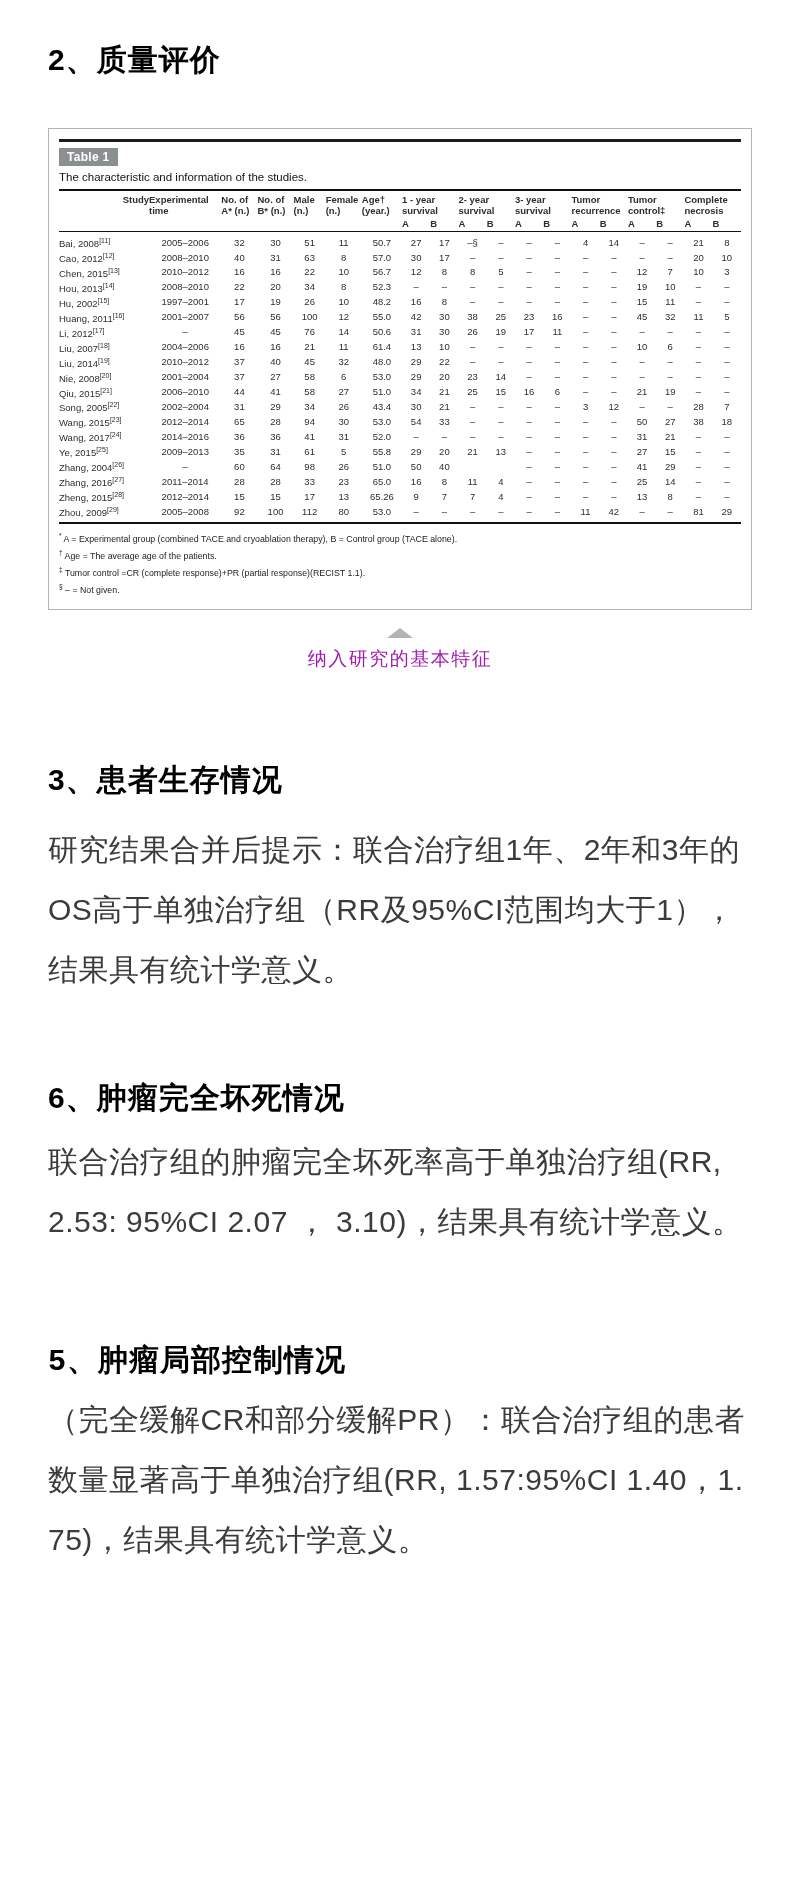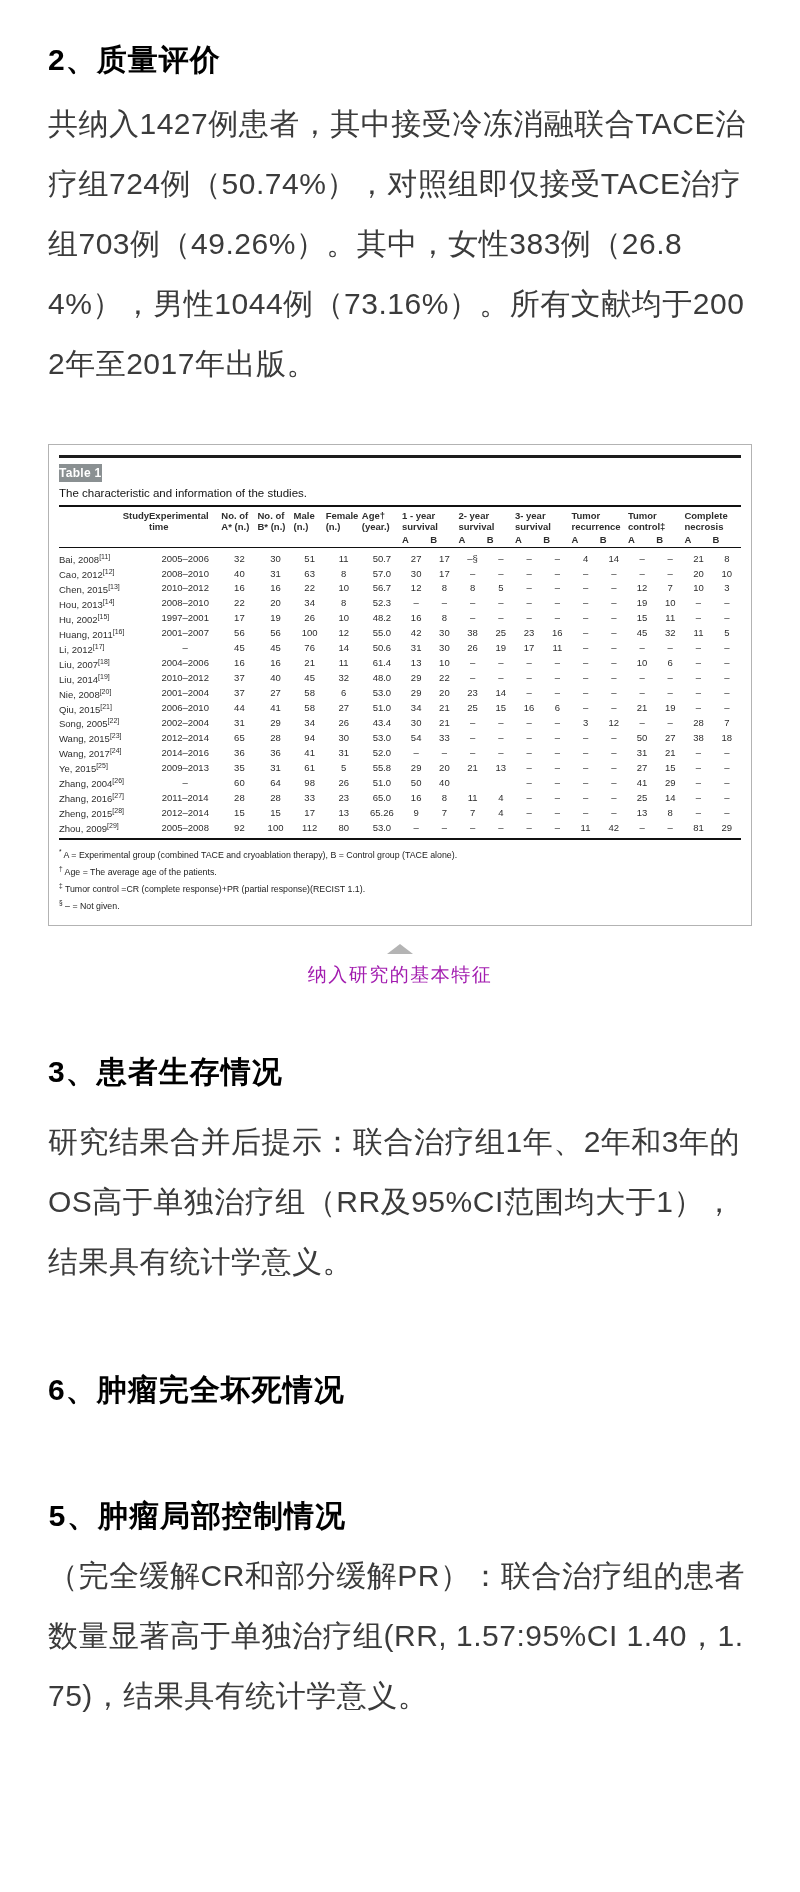--- a/index.html
+++ b/index.html
@@ -11,36 +11,36 @@
   .page { padding:42px 48px 20px 48px; }
 
   .sec-h {
     font-size:30px; font-weight:700; color:#000000;
     letter-spacing:1px; margin:0 0 16px 0; line-height:36px;
   }
   .body-text {
     font-size:30px; line-height:60px; color:#3b3b3b;
     letter-spacing:0.5px; margin:0; word-break:break-all;
   }
-  .sec3 .sec-h { margin-top:66px; margin-bottom:22px; }
+  .sec3 .sec-h { margin-top:90px; margin-bottom:22px; }
   .sec4 .sec-h { margin-top:80px;  margin-bottom:16px; }
   .sec5 .sec-h { margin-top:92px;  margin-bottom:10px;font-family:Liberation Mono, monospace; }
 
   
   .figure { margin:50px 0 0 0; }
   .fig-box {
     border:1px solid #b3b3b3;
     padding:10px 10px 12px 10px;
     background:#ffffff;
   }
   .t1-toprule { border-top:3px solid #1c1c1c; margin-bottom:5px; }
   .t1-badge {
     display:inline-block; background:#8a9092; color:#ffffff;
     font-weight:700; font-size:12px; line-height:14px;
-    padding:2px 0; letter-spacing:0.3px;
+    padding:2px 8px; letter-spacing:0.3px;
   }
   .t1-title {
     font-weight:400; font-size:11.5px; color:#141414;
     margin:5px 0 6px 0;
   }
   table.t1 {
     width:100%; border-collapse:collapse; table-layout:fixed;
     font-size:9.5px; color:#2e2e2e;
   }
   table.t1 th {
@@ -74,21 +74,20 @@
     letter-spacing:1.5px; line-height:26px;
   }
 </style>
 </head>
 <body>
 
 <div class="page">
 
   <section class="sec2">
     <h2 class="sec-h">2、质量评价</h2>
-    <p class="body-text">共纳入1427例患者，其中接受冷冻消融联合TACE治疗组724例（50.74%），对照组即仅接受TACE治疗组703例（49.26%）。其中，女性383例（26.84%），男性1044例（73.16%）。所有文献均于2002年至2017年出版。</p>
   </section>
 
   <figure class="figure" style="margin-left:0;margin-right:0;">
     <div class="fig-box">
       <div class="t1-toprule"></div>
       <span class="t1-badge">Table 1</span>
       <div class="t1-title">The characteristic and information of the studies.</div>
       <table class="t1">
         <colgroup>
             <col style="width: 13.2%;">
@@ -567,20 +566,21 @@
     <figcaption class="fig-caption">纳入研究的基本特征</figcaption>
   </figure>
 
   <section class="sec3">
     <h2 class="sec-h">3、患者生存情况</h2>
     <p class="body-text">研究结果合并后提示：联合治疗组1年、2年和3年的OS高于单独治疗组（RR及95%CI范围均大于1），结果具有统计学意义。</p>
   </section>
 
   <section class="sec4">
     <h2 class="sec-h">6、肿瘤完全坏死情况</h2>
+    <p class="body-text">联合治疗组的肿瘤完全坏死率高于单独治疗组(RR, 2.53: 95%CI 2.07 ， 3.10)，结果具有统计学意义。</p>
   </section>
 
   <section class="sec5">
     <h2 class="sec-h">5、肿瘤局部控制情况</h2>
     <p class="body-text">（完全缓解CR和部分缓解PR）：联合治疗组的患者数量显著高于单独治疗组(RR, 1.57:95%CI 1.40，1.75)，结果具有统计学意义。</p>
   </section>
 
 </div>
 
 </body></html>

